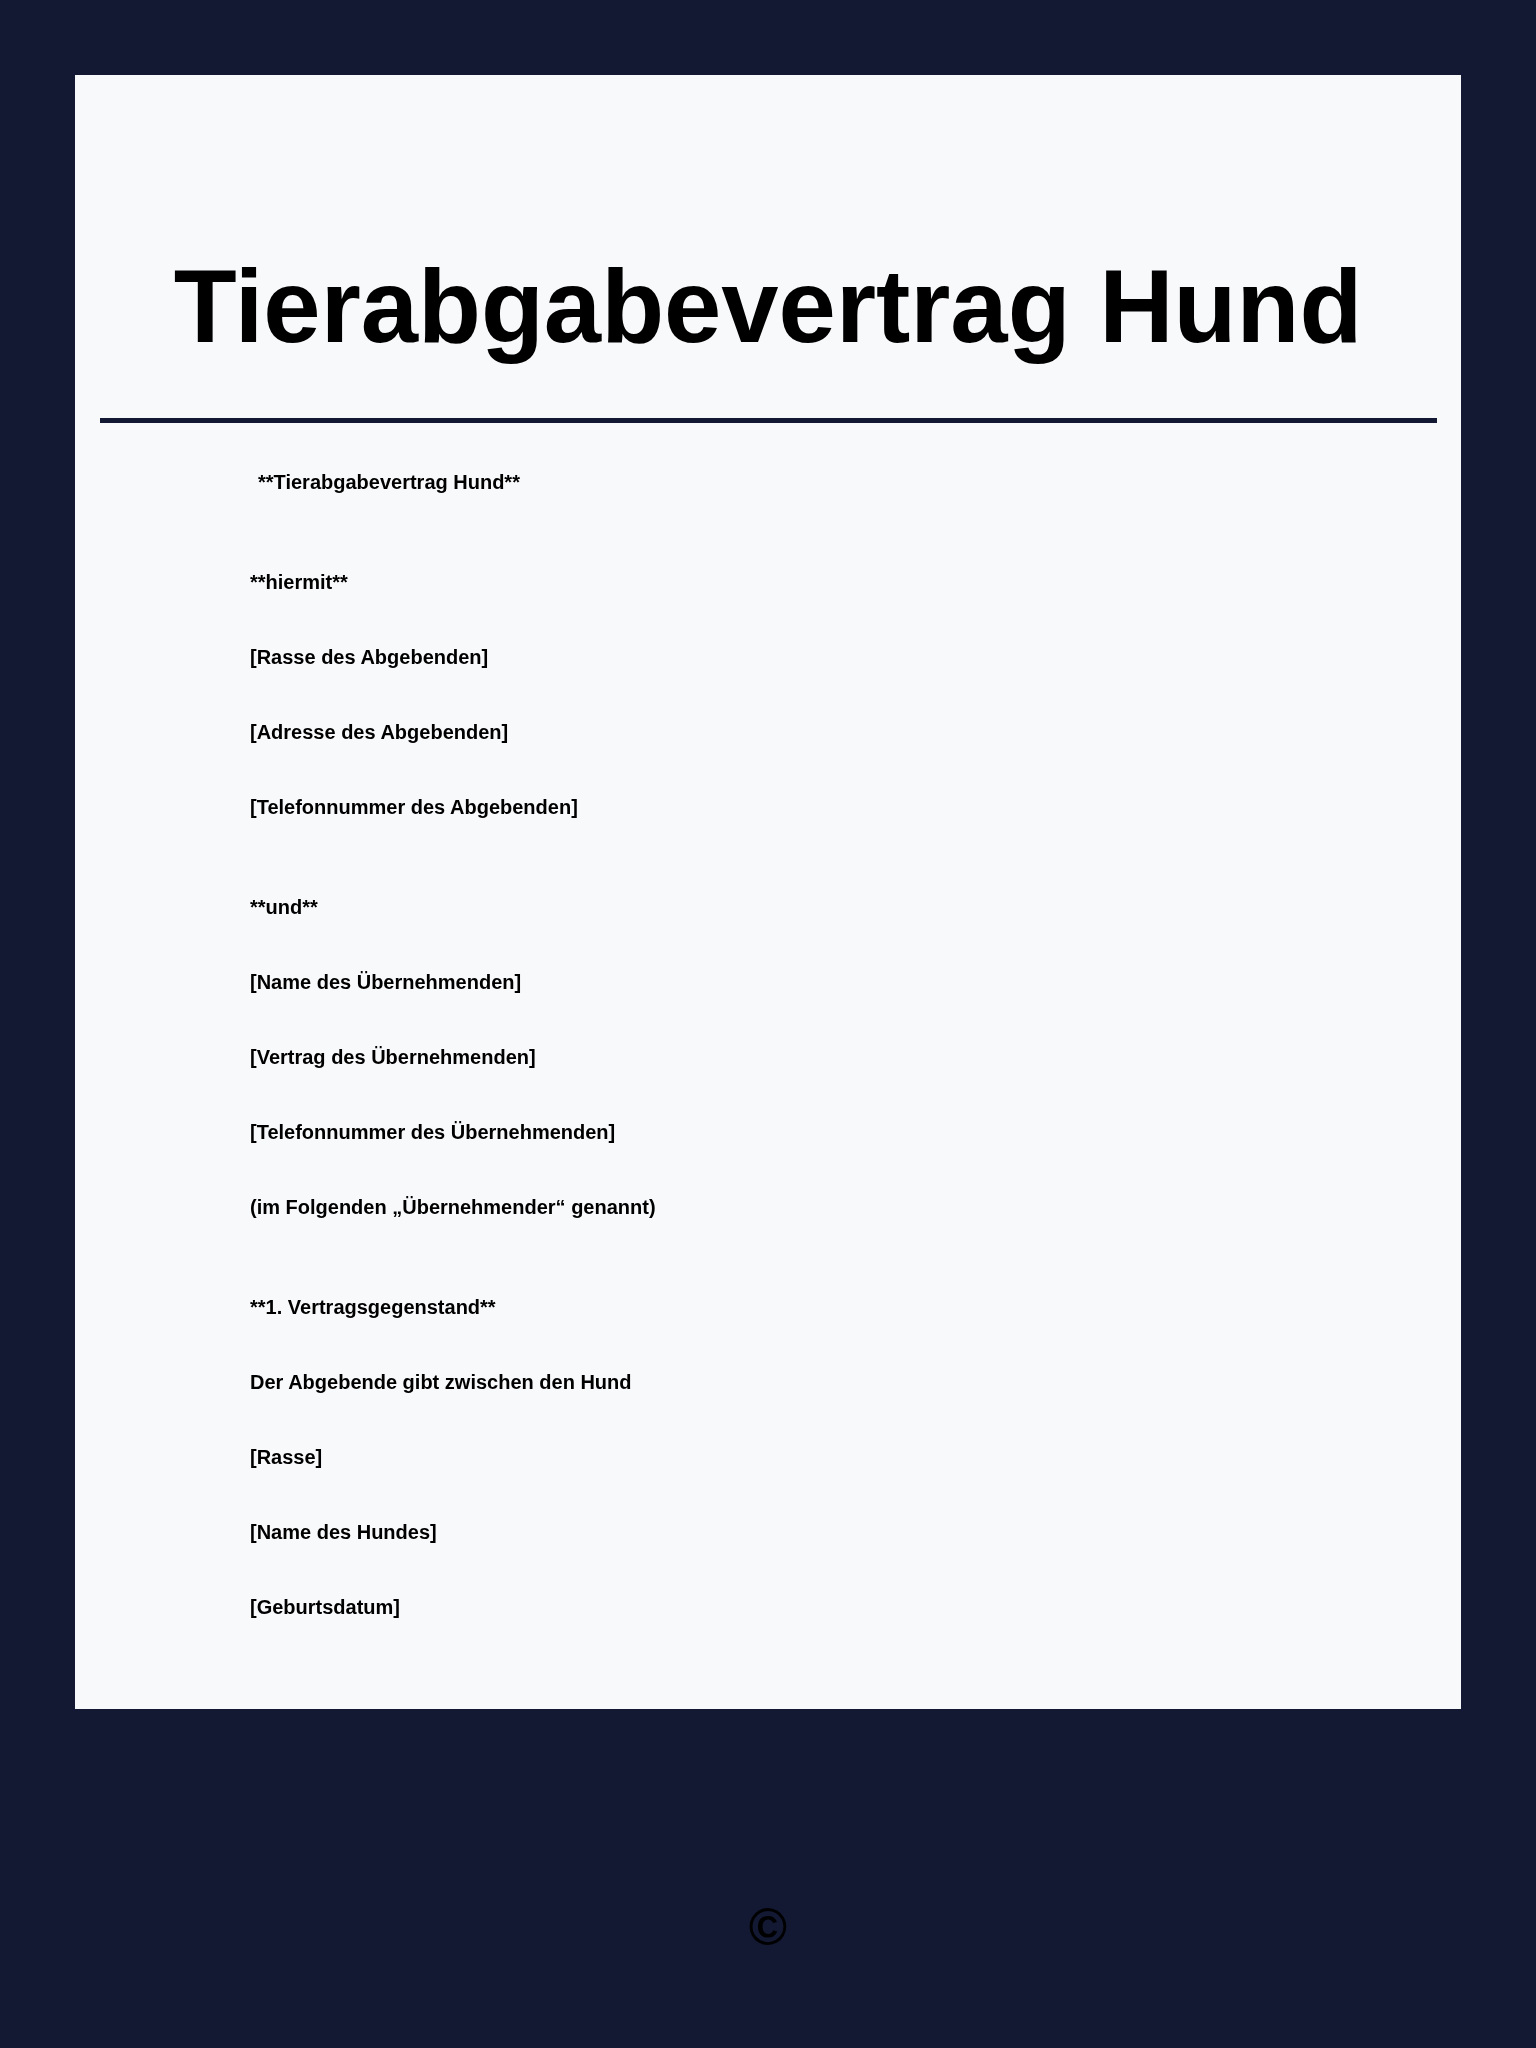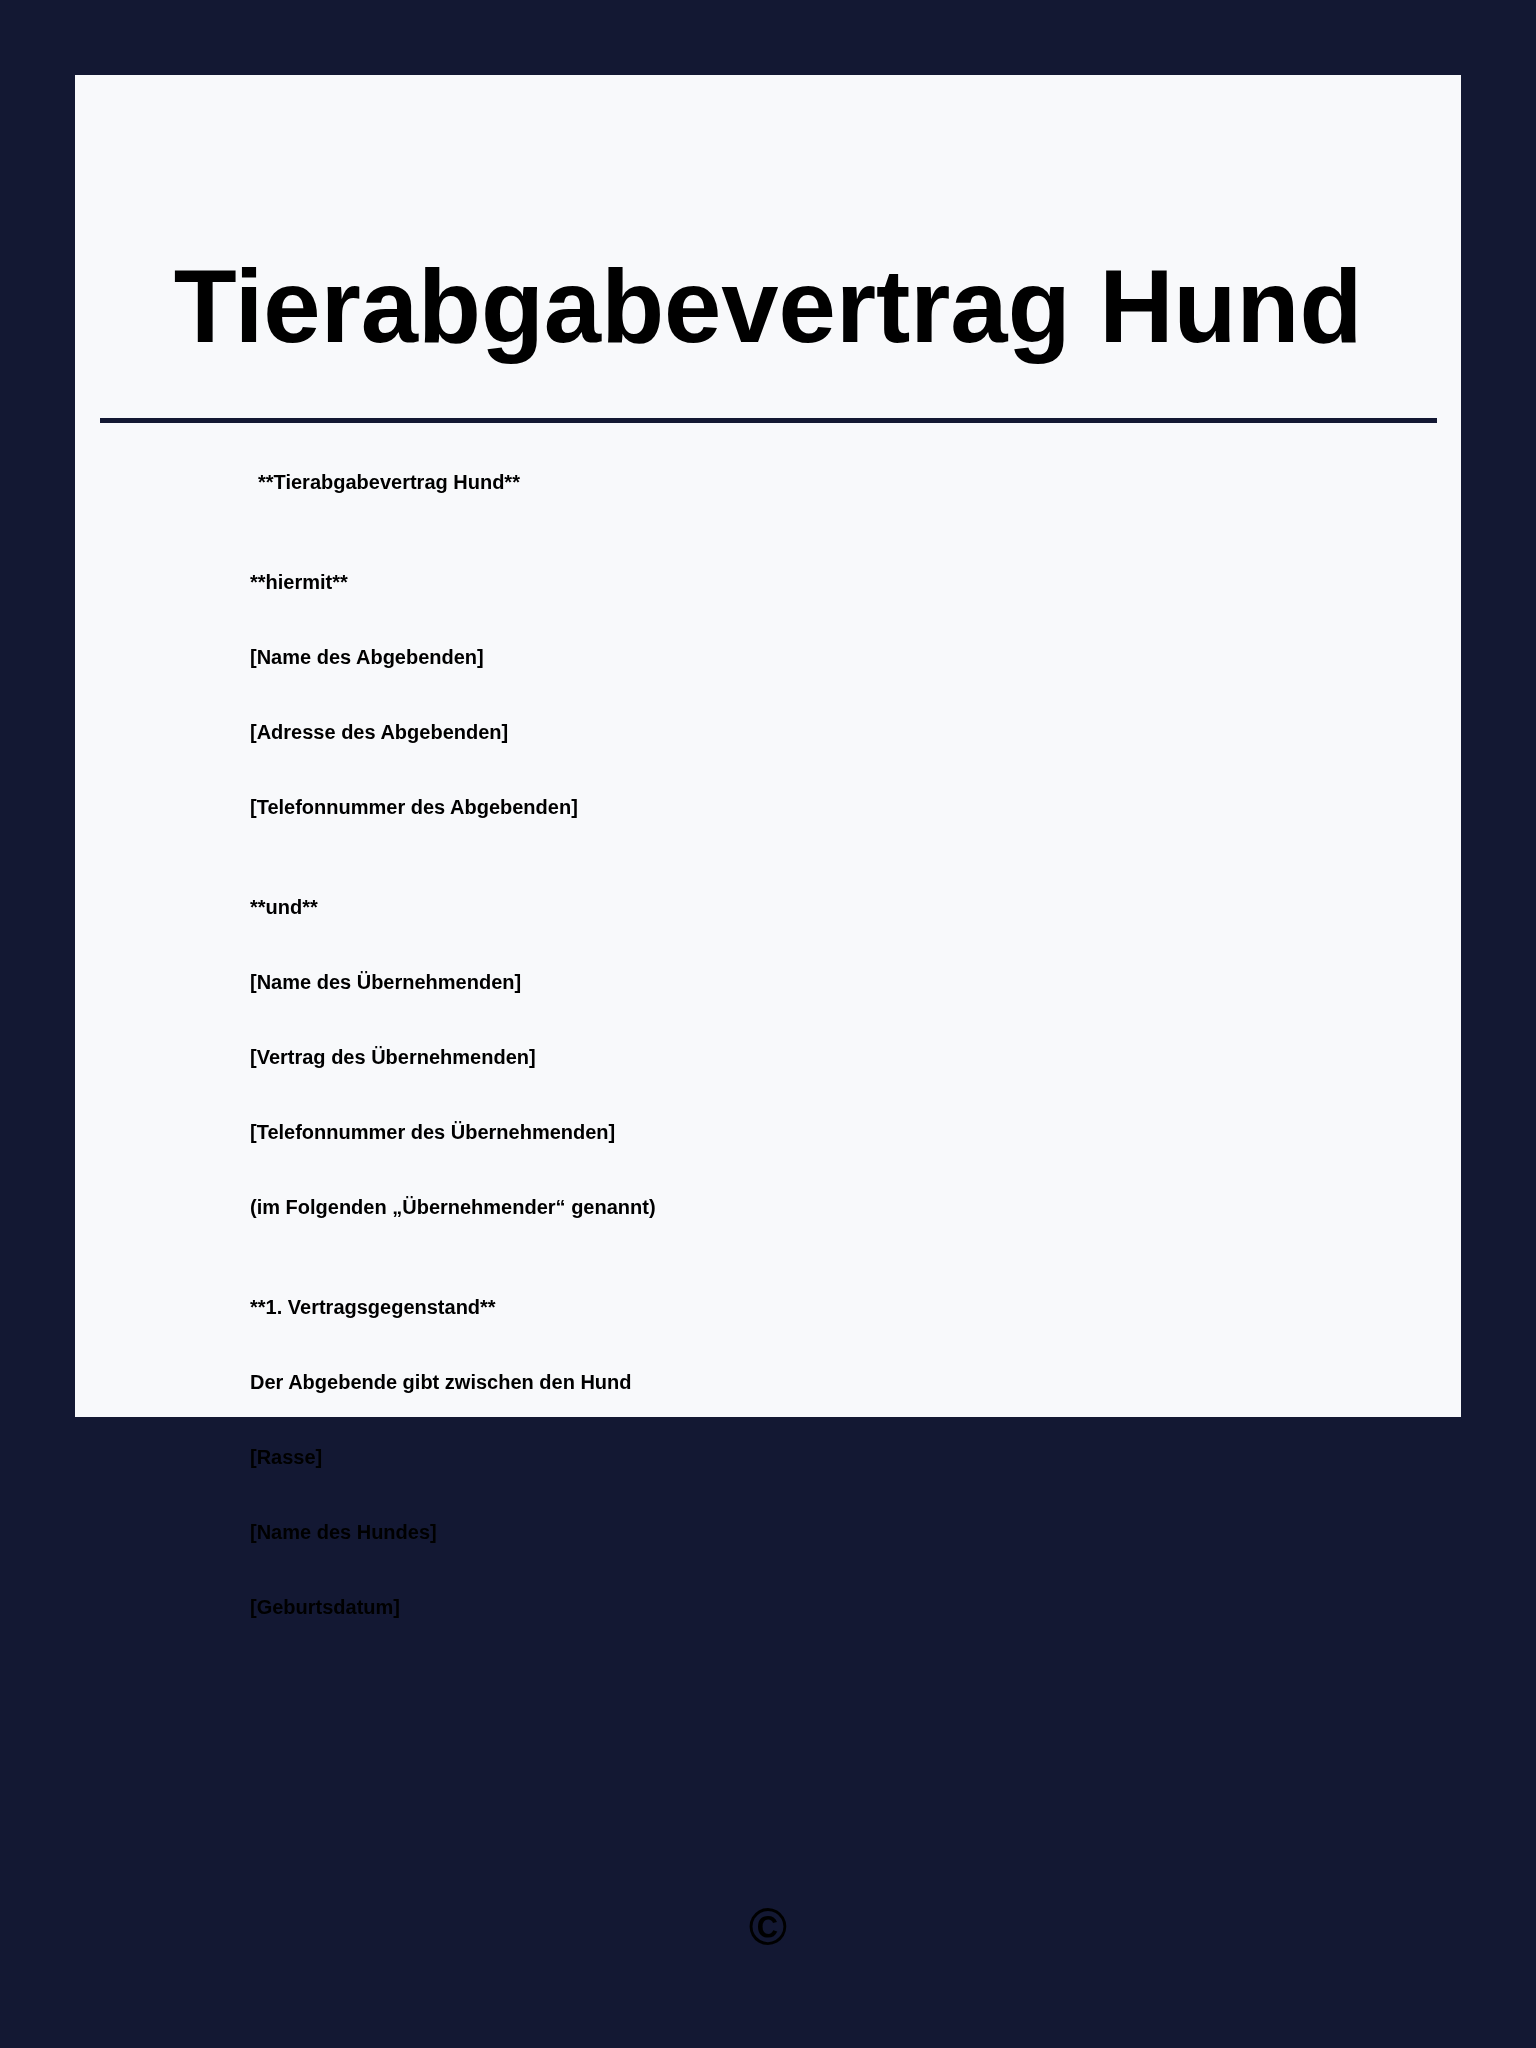--- a/index.html
+++ b/index.html
@@ -12,21 +12,21 @@
       background: #131833;
       position: relative;
       overflow: hidden;
       font-family: "Liberation Sans", sans-serif;
     }
     .page {
       position: absolute;
       left: 75px;
       top: 75px;
       width: 1386px;
-      height: 1342px;
+      height: 1634px;
       background: #f8f9fb;
     }
     .doc-title {
       position: absolute;
       left: 0;
       top: 171px;
       width: 1386px;
       margin: 0;
       text-align: center;
       font-family: "Liberation Sans", sans-serif;
@@ -84,21 +84,21 @@
 </head>
 <body>
 
 <div class="page">
   <h1 class="doc-title">Tierabgabevertrag Hund</h1>
   <hr class="title-rule">
 
   <div class="content">
     <p class="line section first">**Tierabgabevertrag Hund**</p>
     <p class="line section">**hiermit**</p>
-    <p class="line">[Name des Abgebenden]</p>
+    <p class="line">[Rasse des Abgebenden]</p>
     <p class="line">[Adresse des Abgebenden]</p>
     <p class="line">[Telefonnummer des Abgebenden]</p>
     <p class="line section">**und**</p>
     <p class="line">[Name des Übernehmenden]</p>
     <p class="line">[Vertrag des Übernehmenden]</p>
     <p class="line">[Telefonnummer des Übernehmenden]</p>
     <p class="line">(im Folgenden „Übernehmender“ genannt)</p>
     <p class="line section">**1. Vertragsgegenstand**</p>
     <p class="line">Der Abgebende gibt zwischen den Hund</p>
     <p class="line">[Rasse]</p>

